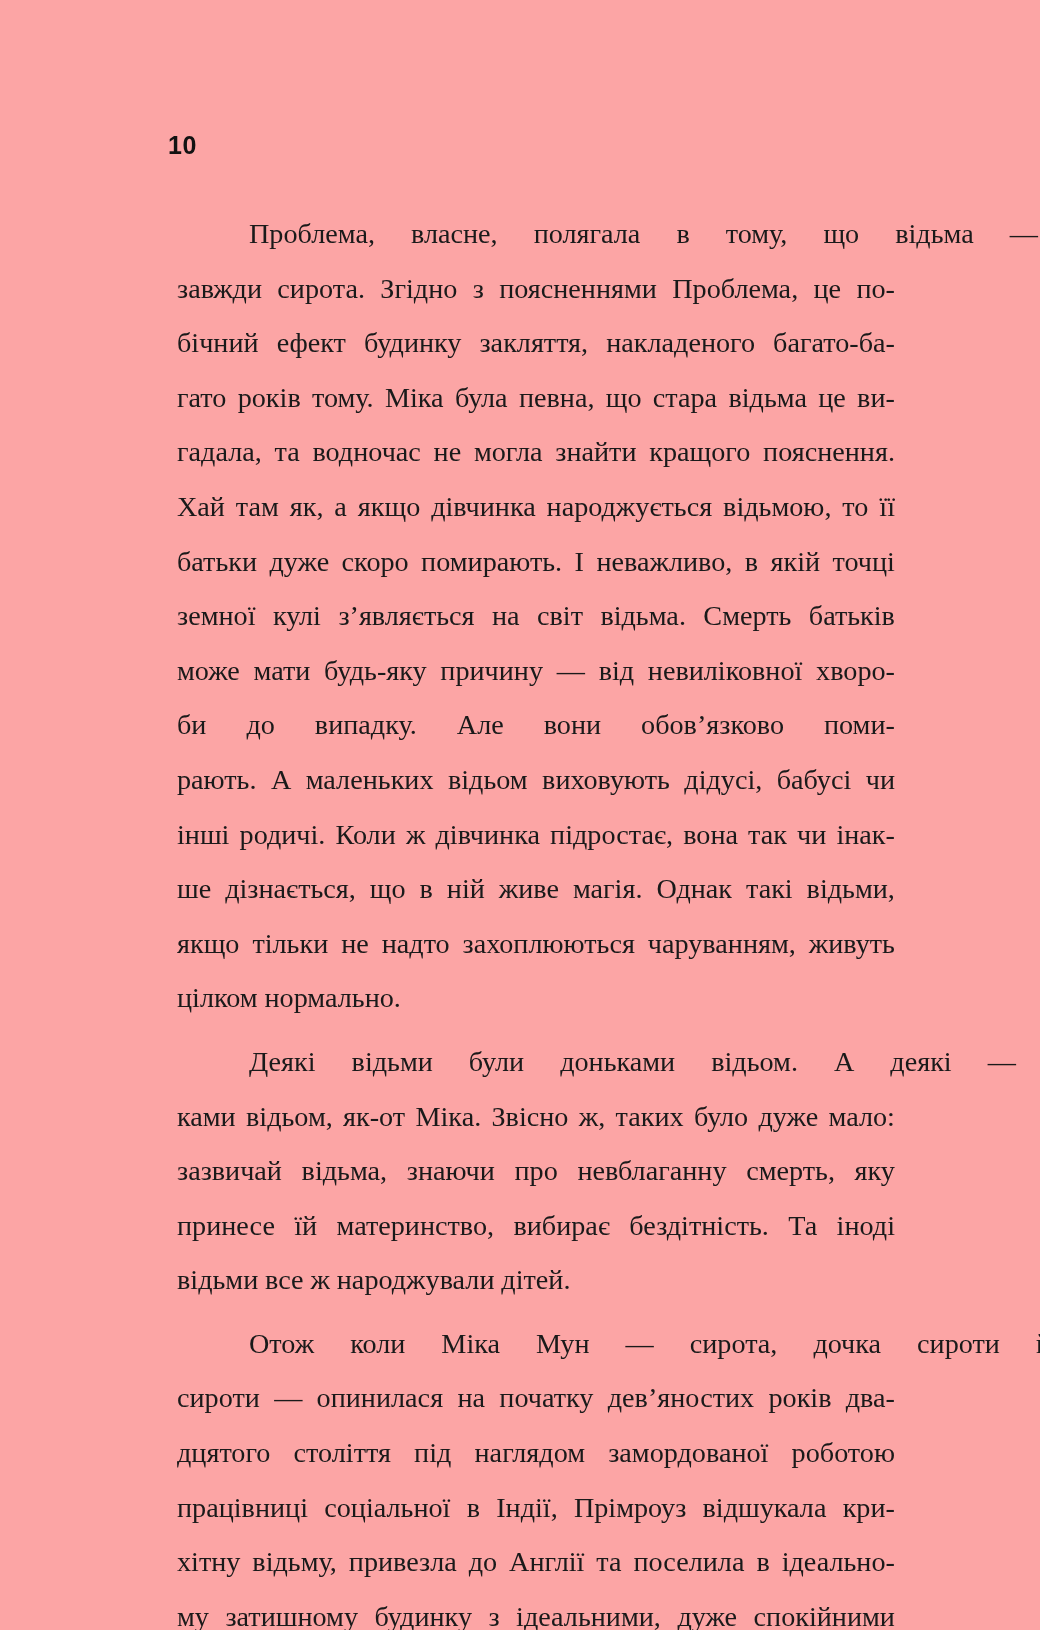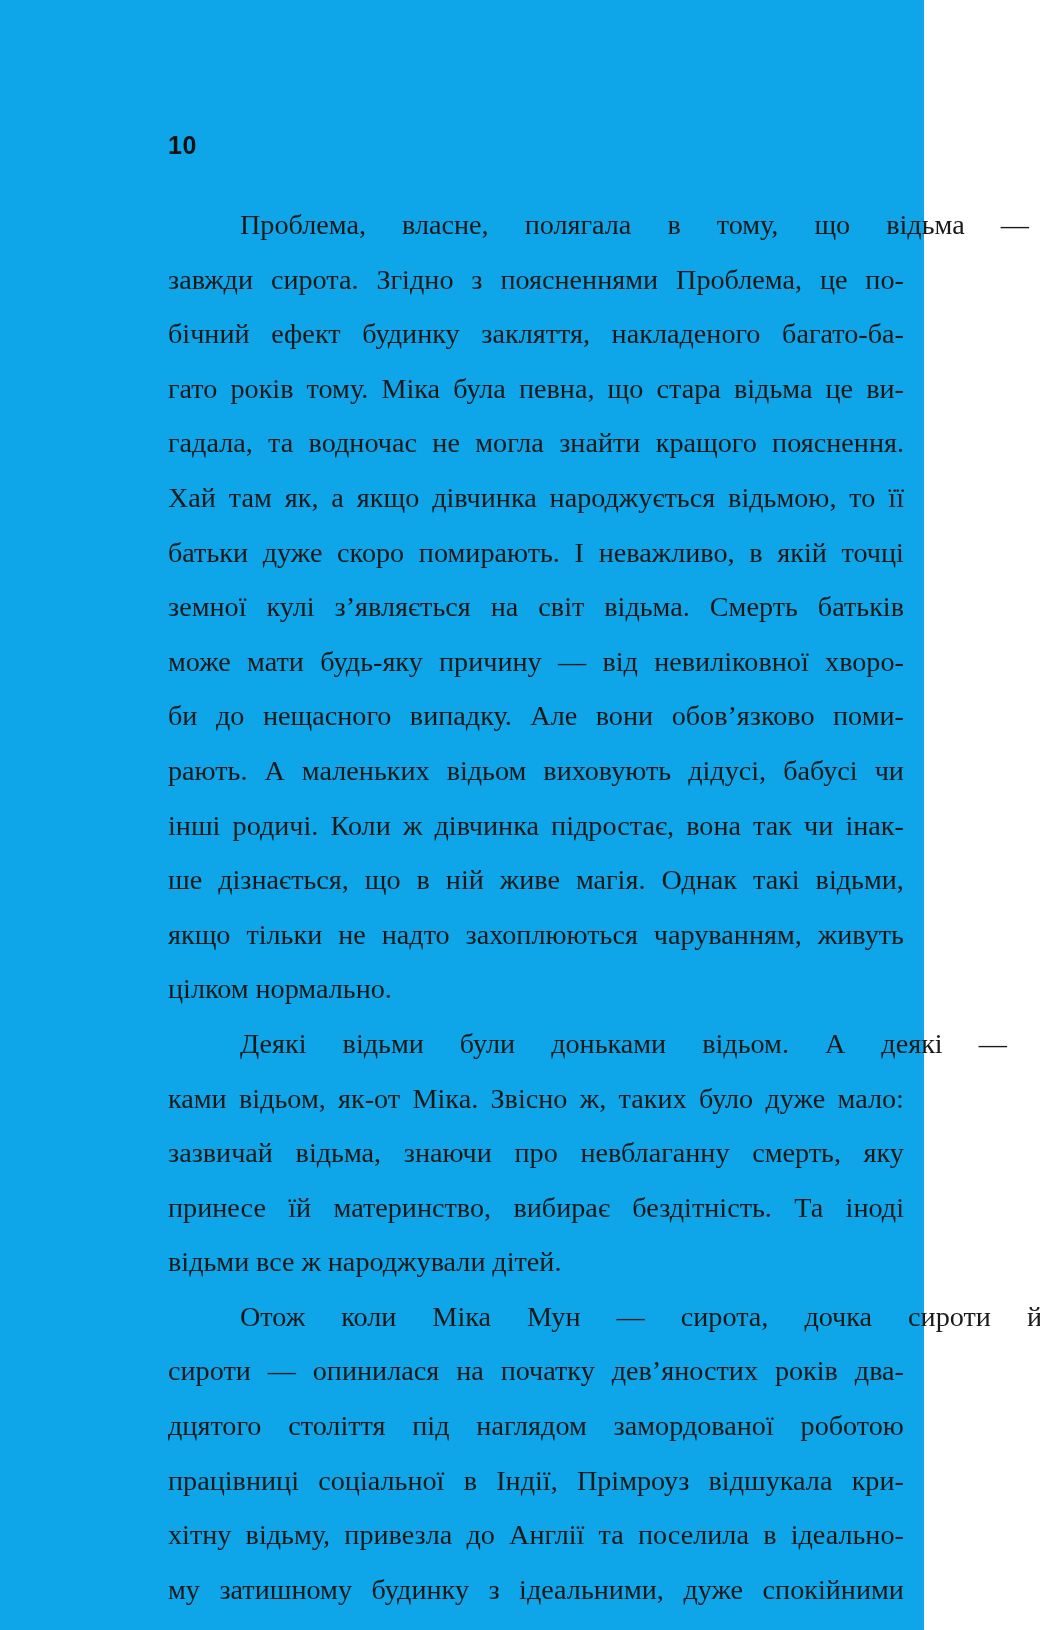--- a/index.html
+++ b/index.html
@@ -10,23 +10,23 @@
     width: 1040px;
     height: 1630px;
     background: #ffffff;
     font-family: "Liberation Serif", "DejaVu Serif", serif;
     color: #1a1a1a;
     overflow: hidden;
   }
 
   .page {
     position: relative;
-    width: 924px;
+    width: 1040px;
     height: 1630px;
-    background: #0ea5e9;
+    background: #fca5a5;
     box-sizing: border-box;
   }
 
   .folio {
     position: absolute;
     left: 168px;
     top: 133px;
     font-family: "Liberation Sans", "DejaVu Sans", sans-serif;
     font-size: 25px;
     font-weight: 700;
@@ -36,21 +36,21 @@
   }
 
   .textblock {
     position: absolute;
     left: 168px;
     top: 198px;
     width: 736px;
   }
 
   .para {
-    margin: 0;
+    margin: 9px;
     text-indent: 36px;
     font-size: 28.2px;
     line-height: 54.6px;
     text-align: justify;
     text-justify: inter-word;
     word-spacing: -0.2px;
     hyphens: none;
     color: #1a1a1a;
   }
 
@@ -180,21 +180,20 @@
           <span><span class="w">будь-яку</span></span>
           <span><span class="w">причину</span></span>
           <span><span class="w">—</span></span>
           <span><span class="w">від</span></span>
           <span><span class="w">невиліковної</span></span>
           <span><span class="w">хворо-</span></span>
         </span>
         <span class="line justify">
           <span><span class="w">би</span></span>
           <span><span class="w">до</span></span>
-          <span><span class="w">нещасного</span></span>
           <span><span class="w">випадку.</span></span>
           <span><span class="w">Але</span></span>
           <span><span class="w">вони</span></span>
           <span><span class="w">обов’язково</span></span>
           <span><span class="w">поми-</span></span>
         </span>
         <span class="line justify">
           <span><span class="w">рають.</span></span>
           <span><span class="w">А</span></span>
           <span><span class="w">маленьких</span></span>

